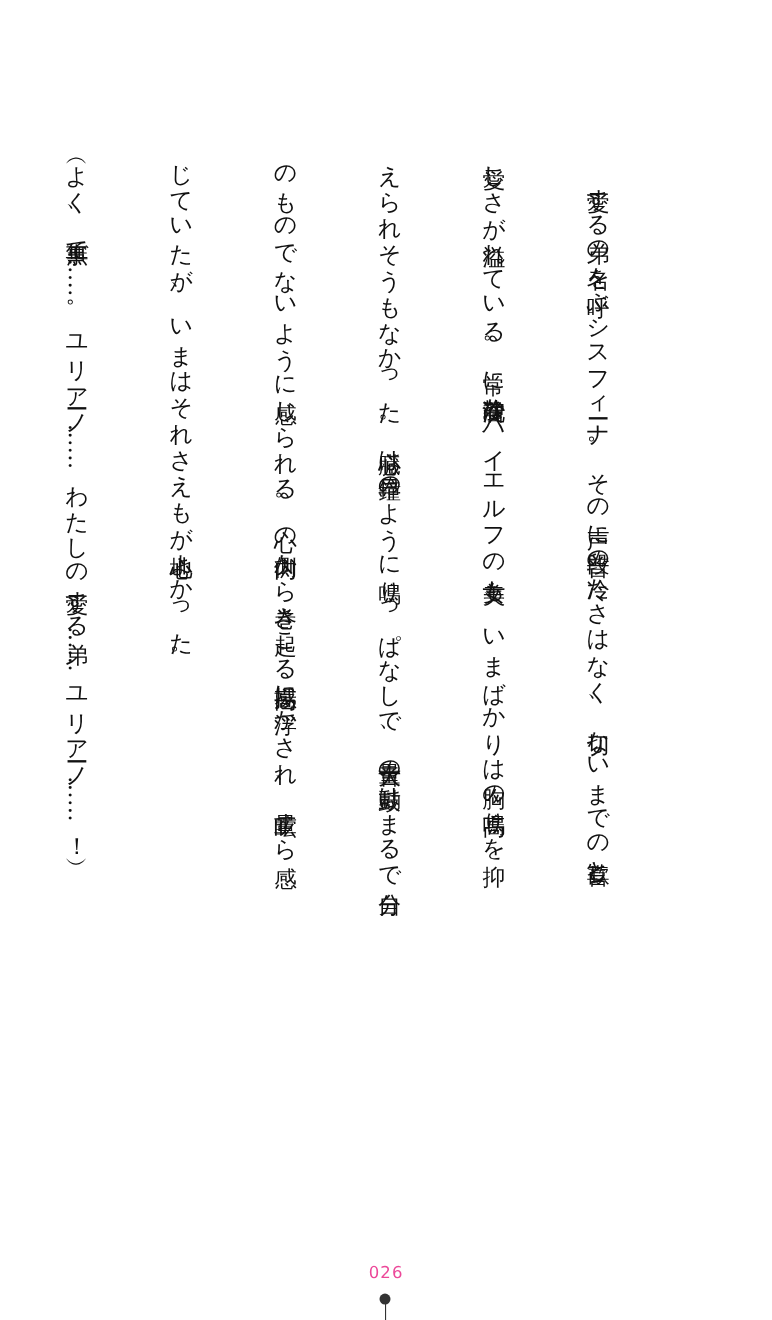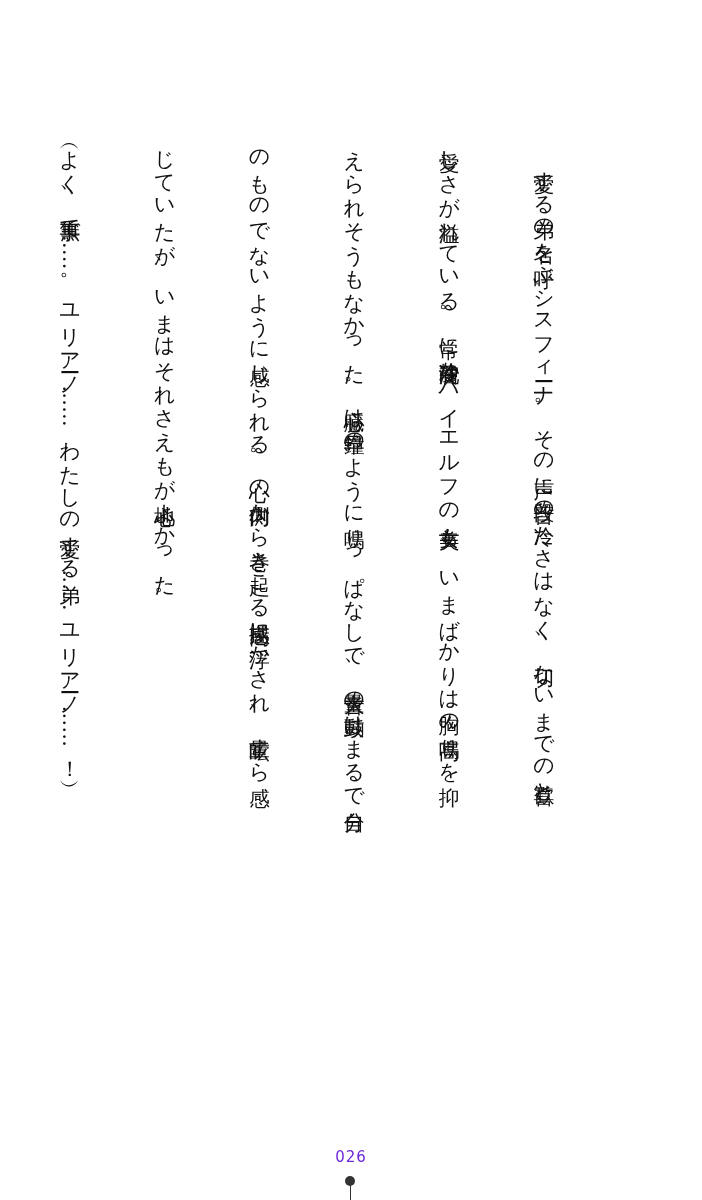--- a/index.html
+++ b/index.html
@@ -21,21 +21,21 @@
       white-space: pre;
     }
     .col { display: block; }
     .page-number {
       position: absolute;
       top: 1148px;
       left: 0; width: 702px;
       text-align: center;
       font-family: "DejaVu Sans", sans-serif;
       font-size: 15px;
-      color: #6d28d9;
+      color: #ec4899;
       letter-spacing: 1px;
     }
     .marker-dot {
       position: absolute; left: 345px; top: 1176px;
       width: 10px; height: 10px; border-radius: 50%; background: #333333;
     }
     .marker-line {
       position: absolute; left: 349.5px; top: 1184px;
       width: 1px; height: 16px; background: #333333;
     }

